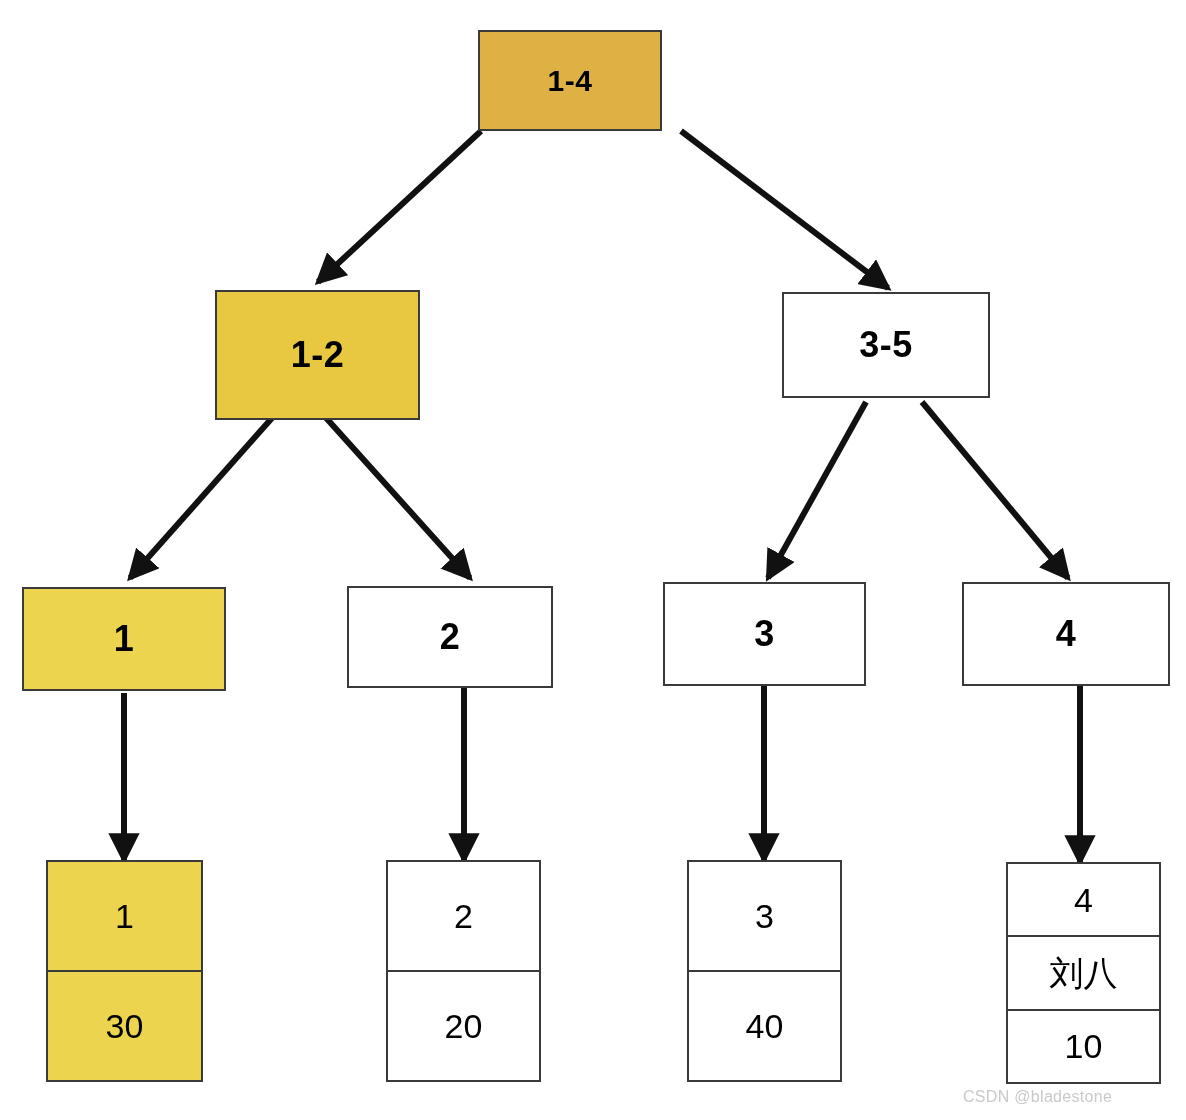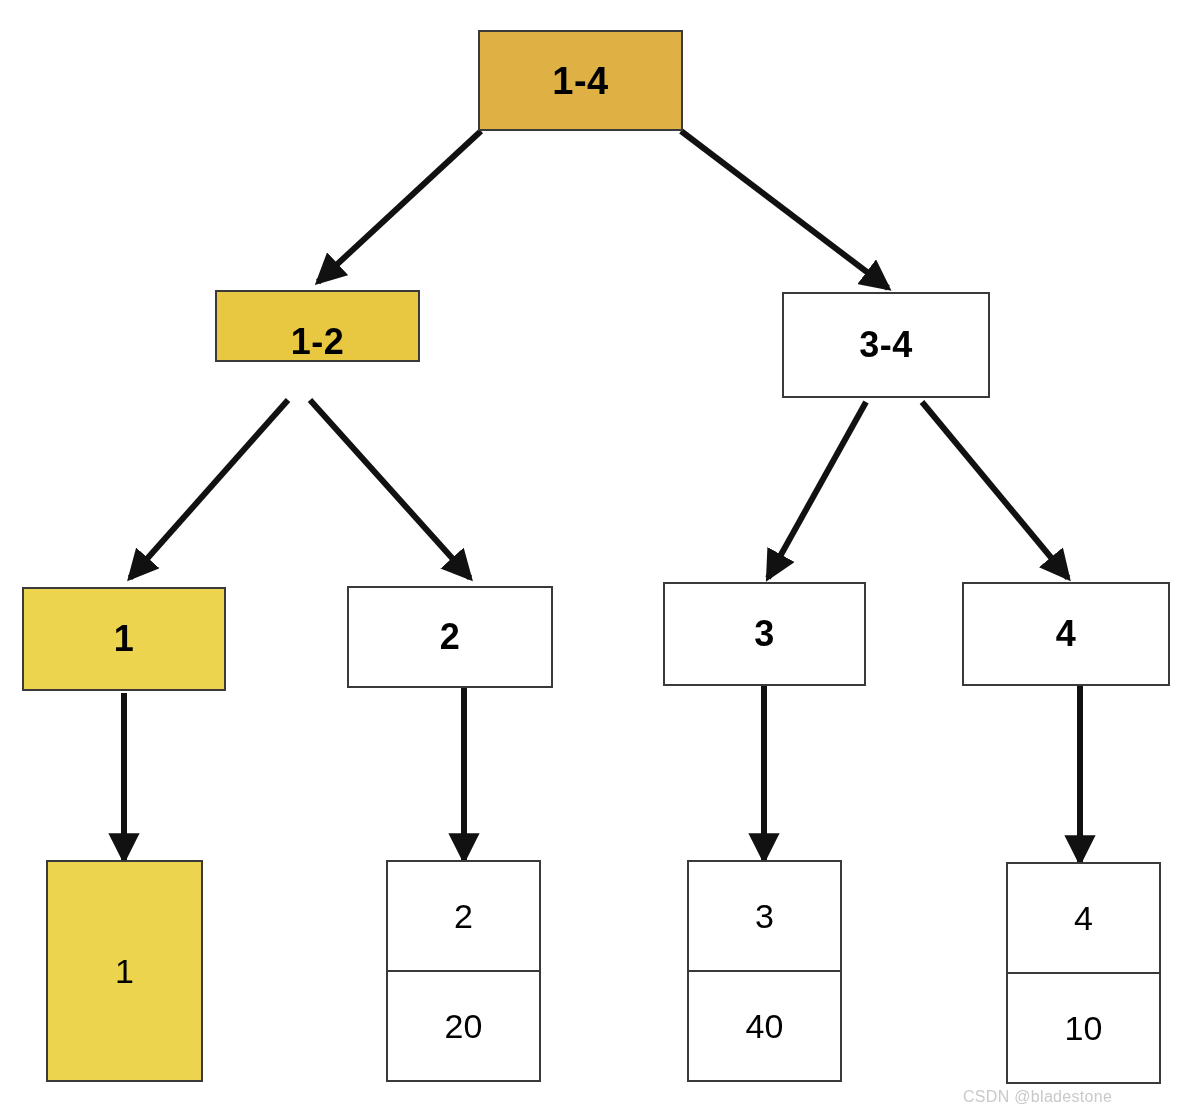--- a/index.html
+++ b/index.html
@@ -100,62 +100,64 @@
     <path d="M 866 402 L 768 578" stroke="#111111" stroke-width="6" fill="none" marker-end="url(#arrow)"></path>
 
     <path d="M 922 402 L 1068 578" stroke="#111111" stroke-width="6" fill="none" marker-end="url(#arrow)"></path>
 
     <path d="M 124 693 L 124 860" stroke="#111111" stroke-width="6" fill="none" marker-end="url(#arrow)"></path>
     <path d="M 464 688 L 464 860" stroke="#111111" stroke-width="6" fill="none" marker-end="url(#arrow)"></path>
     <path d="M 764 686 L 764 860" stroke="#111111" stroke-width="6" fill="none" marker-end="url(#arrow)"></path>
     <path d="M 1080 686 L 1080 862" stroke="#111111" stroke-width="6" fill="none" marker-end="url(#arrow)"></path>
   </svg>
 
-  <div class="node fill-root" style="left:478px; top:30px; width:205px; height:101px; font-size:38px;">
+  <div class="node fill-root" style="left:478px; top:30px; width:184px; height:101px; font-size:30px;">
     <span class="node-label">1-4</span>
   </div>
 
-  <div class="node fill-inner" style="left:215px; top:290px; width:205px; height:72px; font-size:36px;align-items:flex-end;">
+  <div class="node fill-inner" style="left:215px; top:290px; width:205px; height:130px; font-size:36px;">
     <span class="node-label">1-2</span>
   </div>
 
   <div class="node fill-white" style="left:782px; top:292px; width:208px; height:106px; font-size:36px; border-width:2px;">
-    <span class="node-label">3-4</span>
+    <span class="node-label">3-5</span>
   </div>
 
   <div class="node fill-leaf" style="left:22px; top:587px; width:204px; height:104px; font-size:36px;">
     <span class="node-label">1</span>
   </div>
 
   <div class="node fill-white" style="left:347px; top:586px; width:206px; height:102px; font-size:36px;">
     <span class="node-label">2</span>
   </div>
 
   <div class="node fill-white" style="left:663px; top:582px; width:203px; height:104px; font-size:36px;">
     <span class="node-label">3</span>
   </div>
 
   <div class="node fill-white" style="left:962px; top:582px; width:208px; height:104px; font-size:36px;">
     <span class="node-label">4</span>
   </div>
 
   <div class="record fill-leaf" style="left:46px; top:860px; width:157px; height:222px;">
     <div class="record-cell fill-leaf">1</div>
+    <div class="record-cell fill-leaf">30</div>
   </div>
 
   <div class="record fill-white" style="left:386px; top:860px; width:155px; height:222px;">
     <div class="record-cell">2</div>
     <div class="record-cell">20</div>
   </div>
 
   <div class="record fill-white" style="left:687px; top:860px; width:155px; height:222px;">
     <div class="record-cell">3</div>
     <div class="record-cell">40</div>
   </div>
 
   <div class="record fill-white" style="left:1006px; top:862px; width:155px; height:222px;">
     <div class="record-cell">4</div>
+    <div class="record-cell">刘八</div>
     <div class="record-cell">10</div>
   </div>
 
   <div class="watermark" style="left:963px; top:1088px;">CSDN @bladestone</div>
 
 </div>
 
 </body></html>

